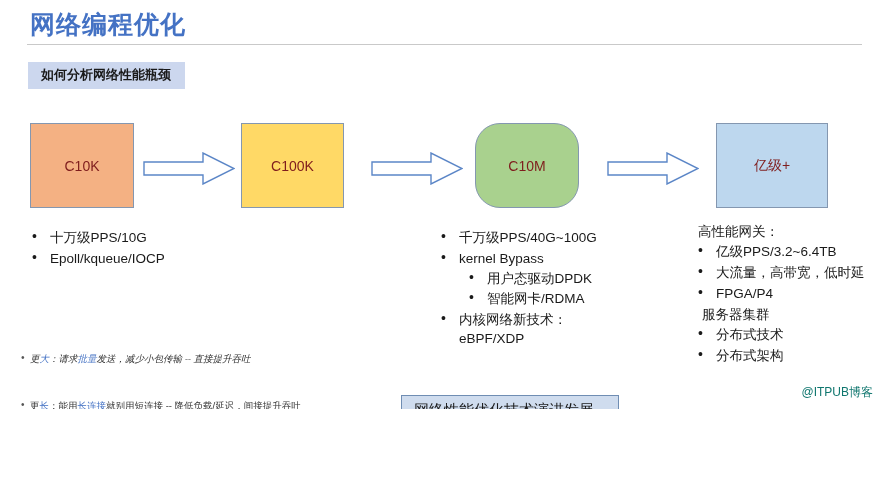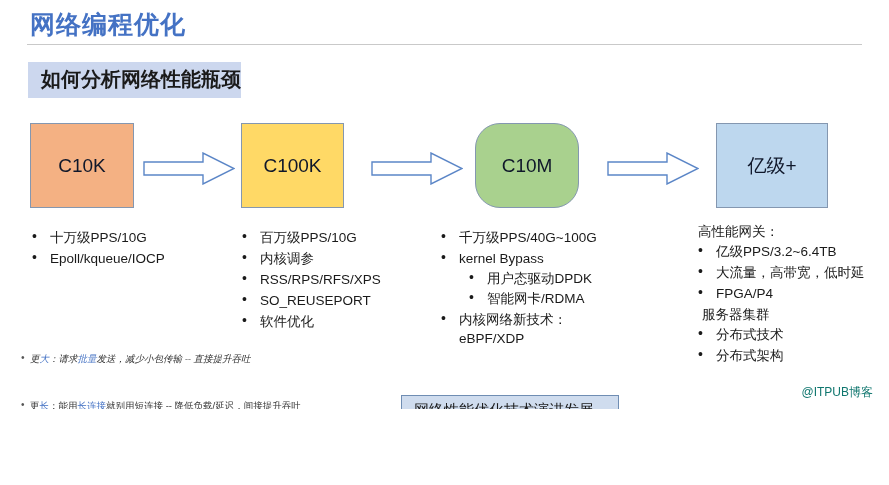--- a/index.html
+++ b/index.html
@@ -37,40 +37,40 @@
     width: 835px;
     height: 1px;
     background: #c9c9c9;
   }
 
   
   .subtitle-chip {
     position: absolute;
     left: 28px;
     top: 62px;
-    padding: 4px 0 5px 13px;
+    padding: 4px 14px 5px 13px;
     background: #ccd7ee;
     color: #1a1a1a;
-    font-size: 20px;
+    font-size: 13px;
     font-weight: bold;
     white-space: nowrap;
   }
 
   
   .stage-box {
     position: absolute;
     top: 123px;
     height: 85px;
     border: 1.5px solid #8497B0;
     box-sizing: border-box;
     display: flex;
     align-items: center;
     justify-content: center;
-    font-size: 19px;
-    color: #0f172a;
+    font-size: 14px;
+    color: #7f1d1d;
   }
   .stage-1 { left: 30px;  width: 104px; background: #F4B183; }
   .stage-2 { left: 241px; width: 103px; background: #FFD966; }
   .stage-3 { left: 475px; width: 104px; background: #A9D18E; border-radius: 25px; }
   .stage-4 { left: 716px; width: 112px; background: #BDD7EE; }
 
   
   .arrow {
     position: absolute;
     top: 152px;
@@ -218,29 +218,20 @@
     </svg>
   </div>
 
   <div class="col col-1">
     <ul class="bl">
       <li>十万级PPS/10G</li>
       <li>Epoll/kqueue/IOCP</li>
     </ul>
   </div>
 
-  <div class="col col-2">
-    <ul class="bl">
-      <li>百万级PPS/10G</li>
-      <li>内核调参</li>
-      <li>RSS/RPS/RFS/XPS</li>
-      <li>SO_REUSEPORT</li>
-      <li>软件优化</li>
-    </ul>
-  </div>
 
   <div class="col col-3">
     <ul class="bl">
       <li>千万级PPS/40G~100G</li>
       <li>
         <span>kernel Bypass</span>
         <ul class="bl2">
           <li>用户态驱动DPDK</li>
           <li>智能网卡/RDMA</li>
         </ul>

